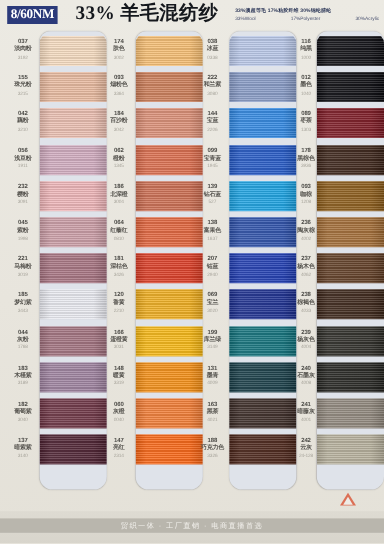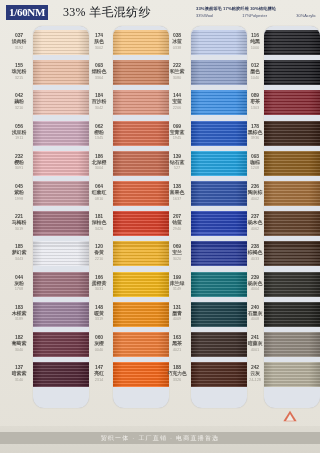--- a/index.html
+++ b/index.html
@@ -18,21 +18,21 @@
   .header{position:absolute;left:0;top:0;width:320px;height:26px;}
   .spec-badge{
     position:absolute;left:6px;top:5px;
     background:#2b3a7a;color:#ffffff;
     font-weight:bold;font-size:11px;line-height:13px;
     padding:1px 3px 1px 3px;letter-spacing:-0.3px;
     font-family:"Liberation Serif","DejaVu Serif",serif;
   }
   .title-main{
     position:absolute;left:63px;top:4px;
-    font-size:12px;line-height:16px;font-weight:normal;color:#15181d;
+    font-size:16px;line-height:16px;font-weight:bold;color:#15181d;
     letter-spacing:0.3px;white-space:nowrap;
     font-family:"Liberation Serif","DejaVu Serif",serif;
   }
   .comp{position:absolute;left:196px;top:6px;width:120px;}
   .comp-cn{
     font-size:4.2px;line-height:6px;color:#2a3556;white-space:nowrap;
     letter-spacing:0.1px;font-weight:bold;
   }
   .comp-en{
     margin-top:1px;font-size:4px;line-height:6px;color:#4a5270;
@@ -127,21 +127,21 @@
     position:absolute;right:22px;bottom:30px;width:16px;height:14px;
     opacity:.75;
   }
 </style>
 </head>
 <body>
 
 <div class="card">
 
   <div class="header">
-    <div class="spec-badge">1/60NM</div>
+    <div class="spec-badge">8/60NM</div>
     <div class="title-main">33% 羊毛混纺纱</div>
     <div class="comp">
       <div class="comp-cn">33%澳超等毛 17%粘胶纤维 30%锦纶腈纶</div>
       <div class="comp-en">
         <span>33%Wool</span>
         <span>17%Polyester</span>
         <span>30%Acrylic</span>
       </div>
     </div>
   </div>

